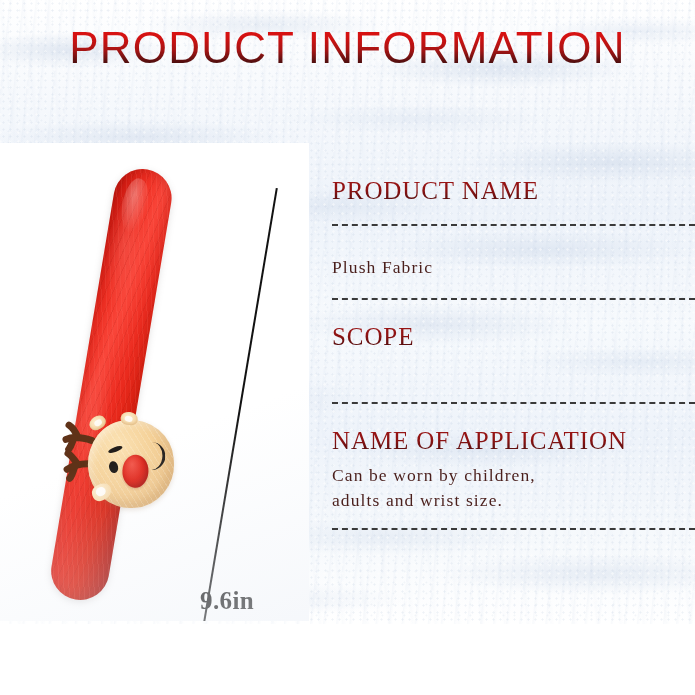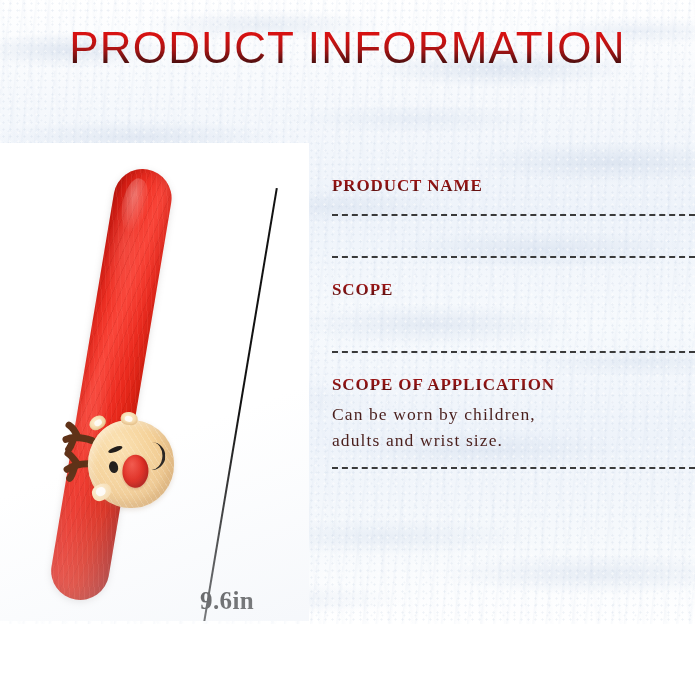--- a/index.html
+++ b/index.html
@@ -319,22 +319,22 @@
 
   
   .specs {
     position: absolute;
     left: 332px;
     top: 176px;
     width: 363px;
   }
   .spec-block { position: relative; }
   .spec-heading {
-    font-size: 17px;
-    font-weight: bold;
+    font-size: 25px;
+    font-weight: normal;
     letter-spacing: .9px;
     line-height: 1.18;
     background-image: linear-gradient(180deg,
         #9e1515 0%, #8e1313 45%, #5c0f0f 78%, #2a0707 100%);
     -webkit-background-clip: text;
     background-clip: text;
     color: transparent;
     -webkit-text-fill-color: transparent;
     white-space: nowrap;
   }
@@ -425,35 +425,36 @@
   <div class="specs">
 
     <div class="spec-block">
       <div class="spec-heading">PRODUCT NAME</div>
     </div>
     <div class="gap-m"></div>
     <div class="divider"></div>
     <div class="gap-l"></div>
 
     <div class="spec-block">
+      <div class="spec-value">Plush Fabric</div>
     </div>
     <div class="gap-m"></div>
     <div class="divider"></div>
     <div class="gap-l"></div>
 
     <div class="spec-block">
       <div class="spec-heading">SCOPE</div>
       <div class="spec-value"></div>
     </div>
     <div class="gap-xl"></div>
     <div class="divider"></div>
     <div class="gap-l"></div>
 
     <div class="spec-block">
-      <div class="spec-heading">SCOPE OF APPLICATION</div>
+      <div class="spec-heading">NAME OF APPLICATION</div>
       <div class="spec-value">Can be worn by children,
    adults and wrist size.</div>
     </div>
     <div class="gap-s"></div>
     <div class="divider"></div>
 
   </div>
 </div>
 
 </body></html>

